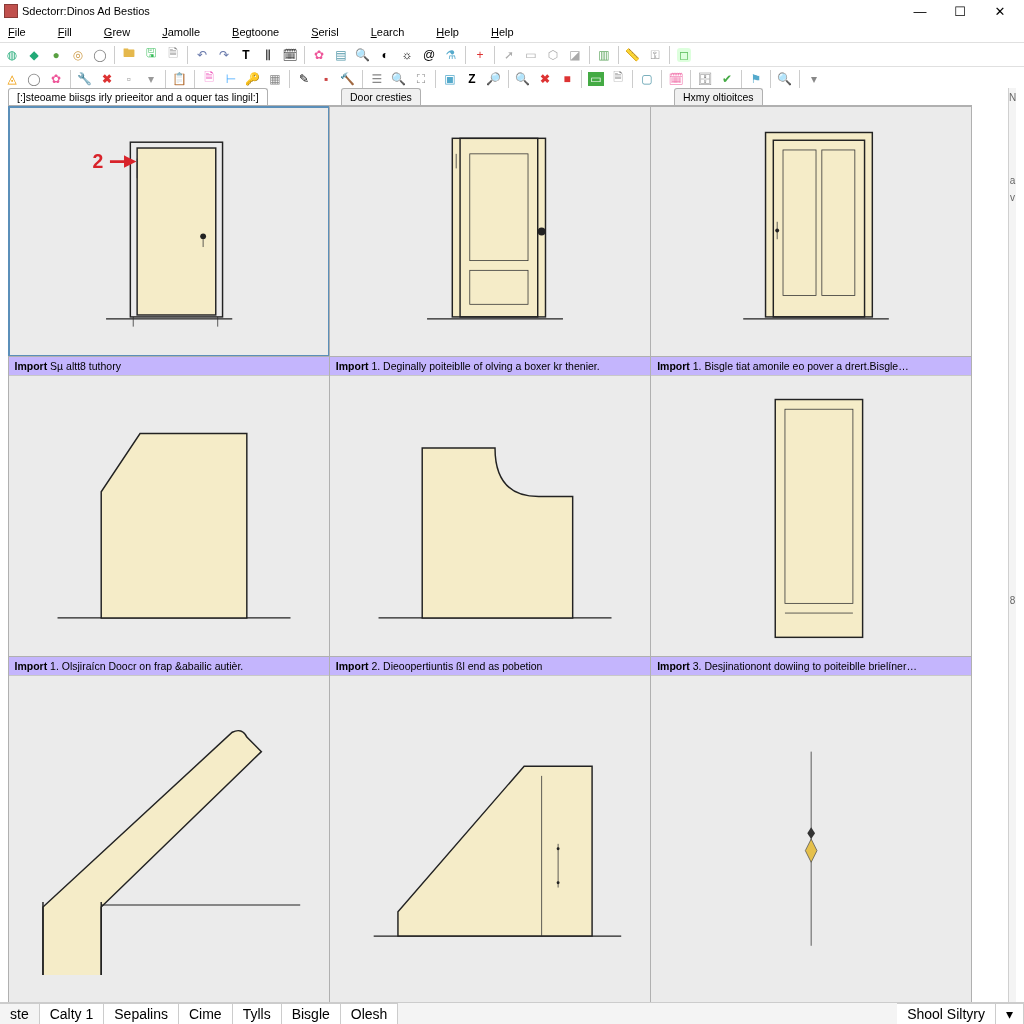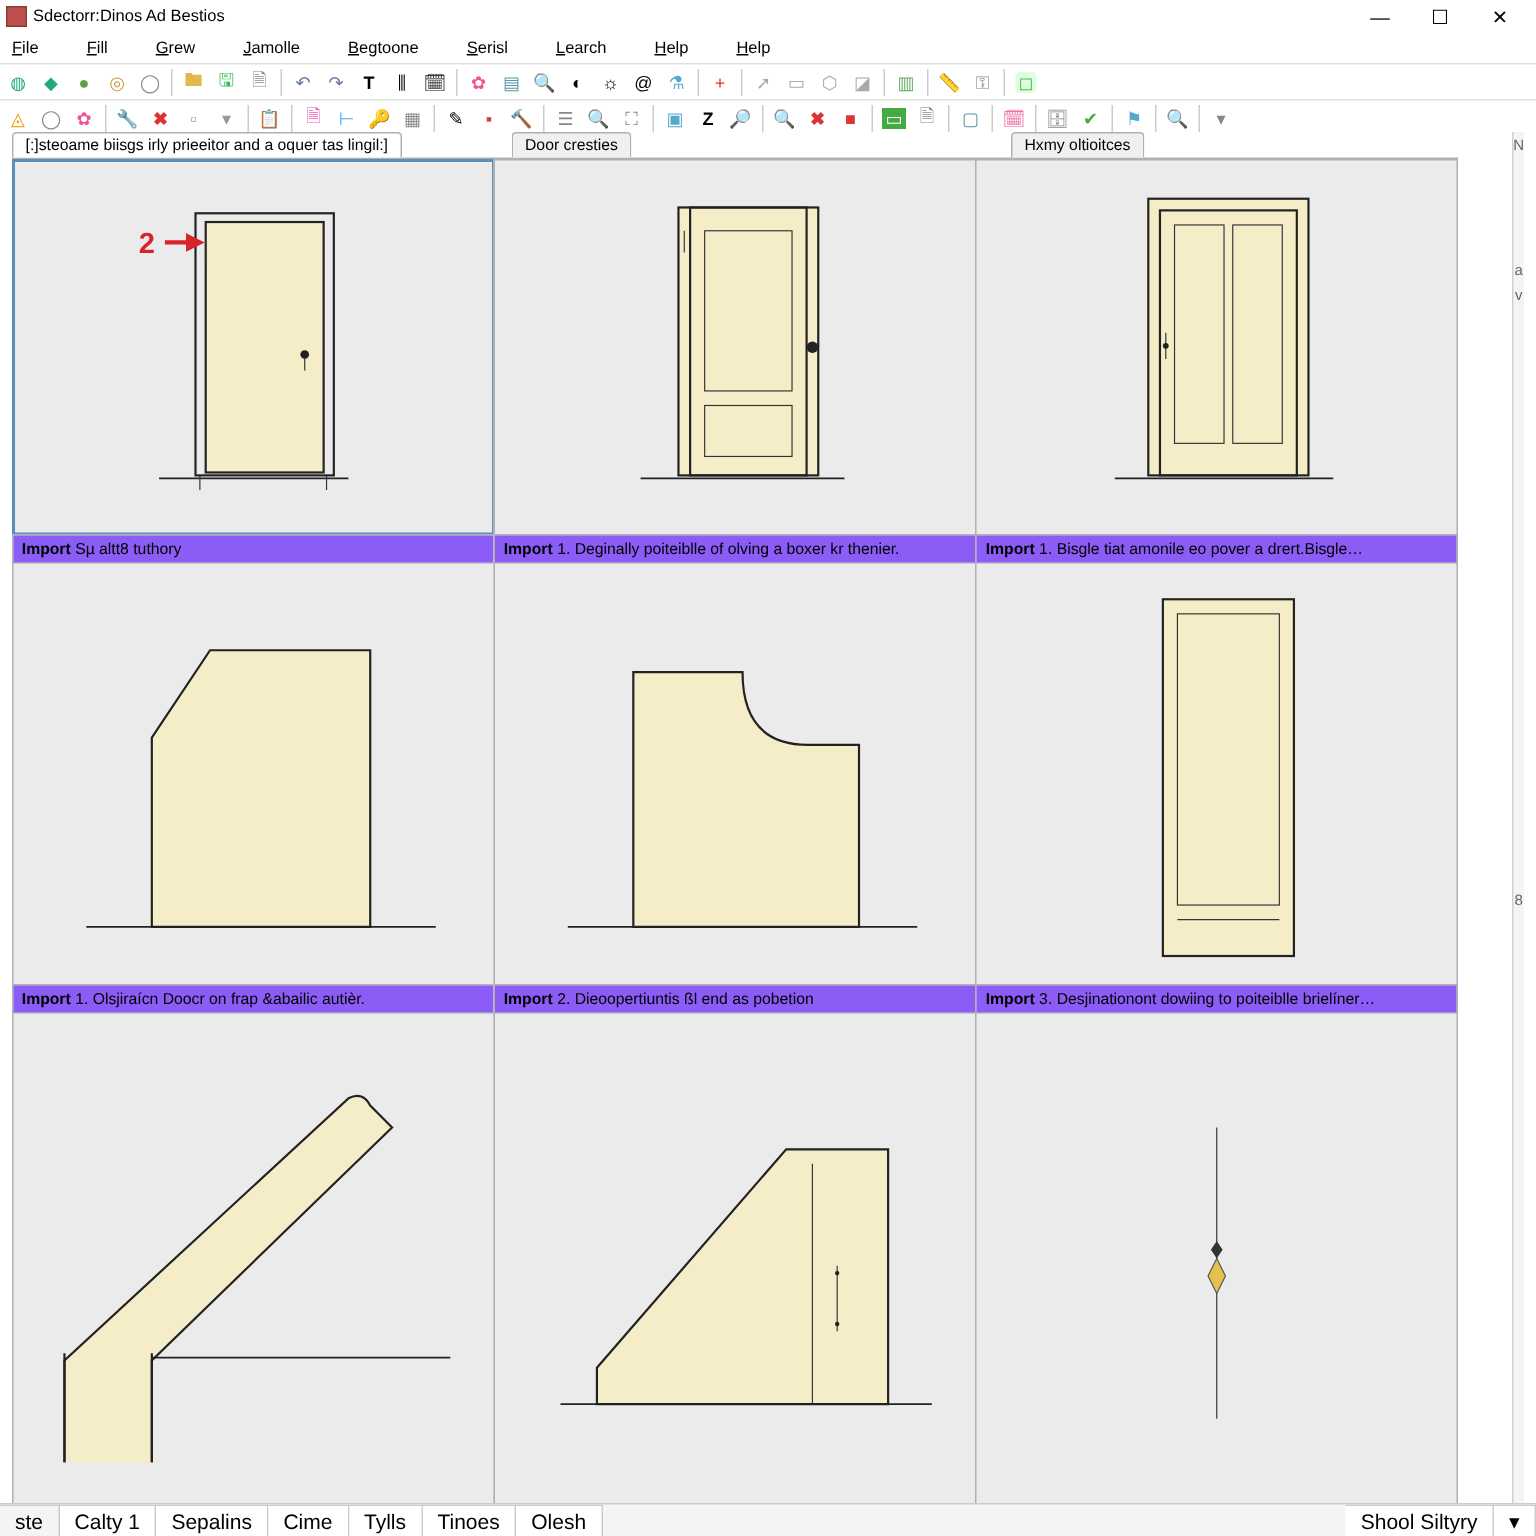--- a/index.html
+++ b/index.html
@@ -25,21 +25,21 @@
 .tabs-row { height: 18px; display: flex; border-bottom: 1px solid #b0b0b0; }
 .tab { padding: 2px 8px; font-size: 10.5px; background: #f0f0f0; border: 1px solid #b0b0b0; border-bottom: none; margin-right: 2px; border-radius: 3px 3px 0 0; cursor: default; }
 .tab.active { background: #fff; }
 
 .row { display: flex; }
 .row.r1 { height: 250px; }
 .row.r2 { height: 300px; }
 .row.r3 { flex: 1; }
 .cell { flex: 1; border: 1px solid #b0b0b0; margin: -0.5px; background: #ebebeb; display: flex; flex-direction: column; }
 .cell.sel { outline: 2px solid #5b8fb9; outline-offset: -2px; }
-.cell-label { font-size: 10.5px; padding: 3px 6px; background: #8b5cf6; border-bottom: 1px solid #c8c8c8; }
+.cell-label { font-size: 10.5px; padding: 3px 6px; background: #c4b5fd; border-bottom: 1px solid #c8c8c8; }
 .cell-label b { font-weight: bold; }
 .cell-body { flex: 1; position: relative; overflow: hidden; }
 
 .statusbar { position: absolute; bottom: 0; left: 0; right: 0; height: 22px; background: #f4f4f4; border-top: 1px solid #ccc; display: flex; align-items: center; font-size: 14px; }
 .statusbar .stab { padding: 2px 10px; border-right: 1px solid #ccc; border-top: 1px solid #ccc; background: #fff; margin-top: -1px; cursor: default; }
 .statusbar .stab:first-child { background: #f4f4f4; }
 
 .door-fill { fill: #f5ecc8; stroke: #222; stroke-width: 1.5; }
 .door-line { fill: none; stroke: #222; stroke-width: 1.5; }
 .floor-line { fill: none; stroke: #222; stroke-width: 1.2; }
@@ -397,18 +397,18 @@
     <span>8</span>
   </div>
 </div>
 
 <div class="statusbar">
   <div class="stab">ste</div>
   <div class="stab">Calty 1</div>
   <div class="stab">Sepalins</div>
   <div class="stab">Cime</div>
   <div class="stab">Tylls</div>
-  <div class="stab">Tinoes</div>
+  <div class="stab">Bisgle</div>
   <div class="stab">Olesh</div>
   <div style="flex:1"></div>
   <div class="stab">Shool Siltyry</div>
   <div class="stab">▾</div>
 </div>
 
 </body></html>

